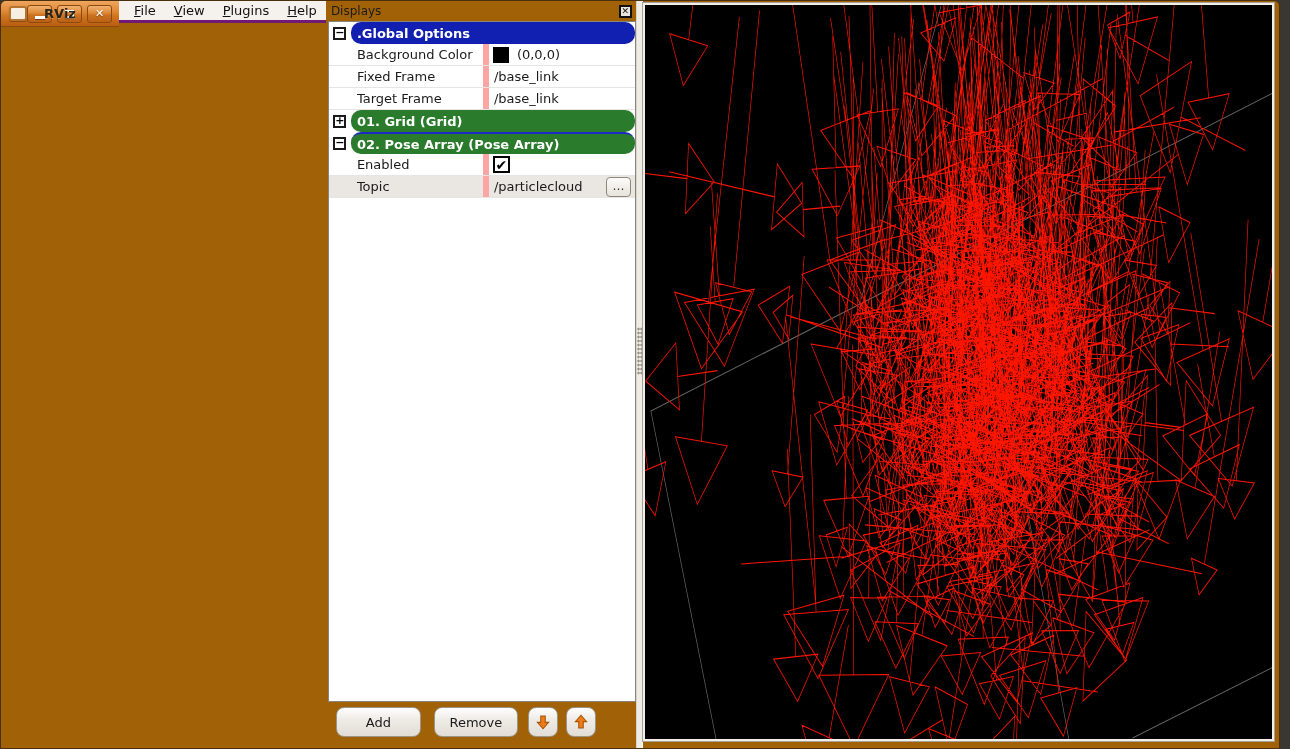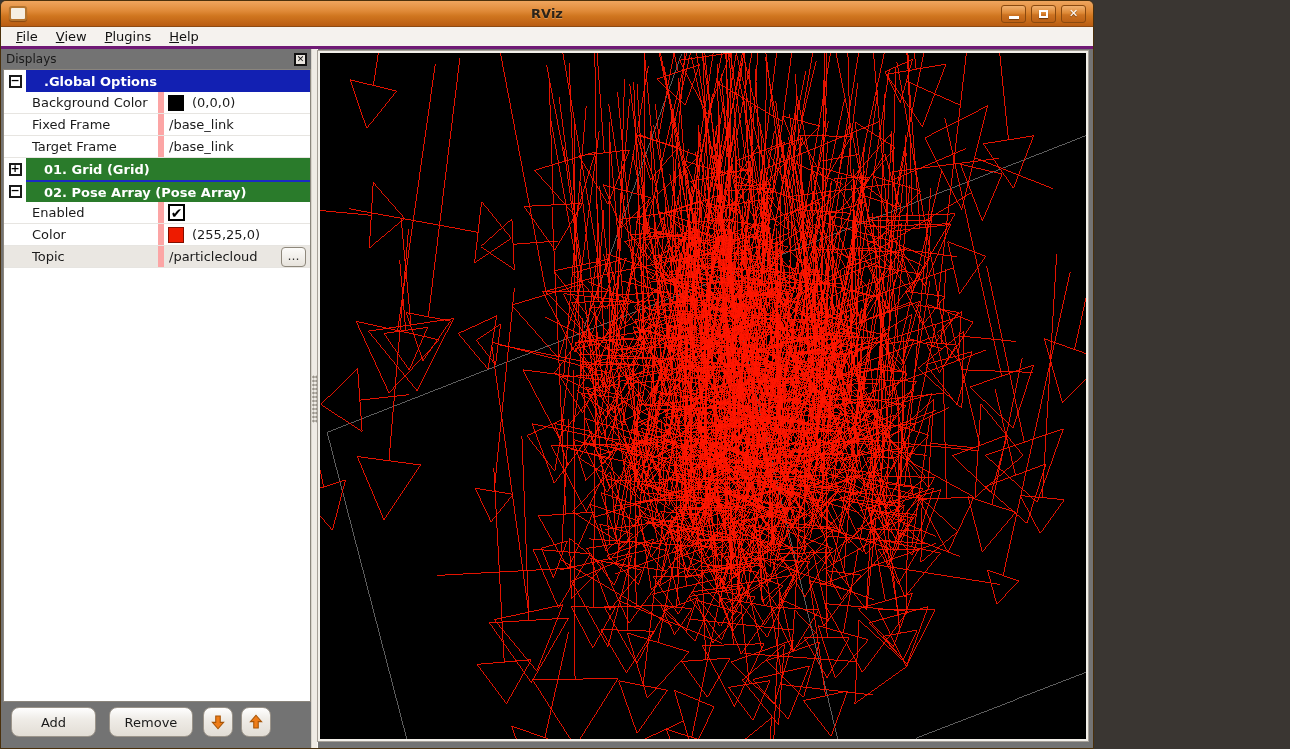--- a/index.html
+++ b/index.html
@@ -1,20 +1,20 @@
 <!DOCTYPE html>
 <html><head>
 <meta charset="utf-8">
 <style>
   * { box-sizing: border-box; margin: 0; padding: 0; }
   html,body { width:1290px; height:749px; background:#3a3632; font-family:"DejaVu Sans","Liberation Sans",sans-serif; }
   .window{
-    width:1094px; height:749px; display:flex; flex-direction:column;
+    width:1280px; height:749px; display:flex; flex-direction:row;
     border:1px solid #4a300c; border-radius:6px 6px 0 0; overflow:hidden;
-    background:#737373; color:#1a1a1a;
+    background:#a16207; color:#1a1a1a;
   }
   
   .titlebar{
     height:26px; flex:none; position:relative; display:flex; align-items:center;
     background:linear-gradient(#efa55e 0%, #e08a38 40%, #d0761f 60%, #b95d12 100%);
     border-bottom:1px solid #8e4a12;
   }
   .win-icon{ width:18px; height:15px; margin-left:8px; background:#f6efe2;
     border:2px solid #b5752f; border-radius:3px; box-shadow:0 1px 1px rgba(0,0,0,.3); }
   .win-title{ position:absolute; left:0; right:0; text-align:center; font-weight:bold;
@@ -39,22 +39,22 @@
     padding:0 4px 0 5px; font-size:12px;gap:20px; }
   .panel-close{ margin-left:auto; width:13px; height:13px; border:2px solid #111;
     background:#e9e5df; display:flex; align-items:center; justify-content:center;
     font-size:9px; font-weight:bold; color:#111; line-height:1; }
   .tree{ flex:1; margin-left:2px; background:#fff; border:1px solid #8a857c; overflow:hidden; }
   .row{ display:flex; height:22px; align-items:stretch; }
   .gutter{ width:22px; flex:none; display:flex; align-items:center; justify-content:center; background:#fff; }
   .expander{ width:13px; height:13px; border:2px solid #1a1a1a; background:#fff;
     display:flex; align-items:center; justify-content:center;
     font-size:11px; font-weight:bold; line-height:0; color:#000; }
-  .group-bar{ flex:1; display:flex; align-items:center; padding-left:18px;
-    color:#fff; font-weight:bold; font-size:13px; }
+  .group-bar{ flex:1; display:flex; align-items:center; padding-left:6px;
+    color:#fff; font-weight:bold; font-size:13px;border-radius:10px; }
   .bar-blue{ background:#1220b2; }
   .bar-green{ background:#2a7b2b; }
   .row-pose .bar-green{ border-top:2px solid #1a2ac4; }
   .prop{ border-bottom:1px solid #e7e5e1; font-size:13px; }
   .cell-label{ width:160px; flex:none; display:flex; align-items:center;
     padding-left:28px; border-right:6px solid #fca5a5; }
   .cell-value{ flex:1; display:flex; align-items:center; padding-left:4px; }
   .swatch{ width:16px; height:16px; flex:none; border:1px solid rgba(0,0,0,.45); }
   .value-text{ margin-left:8px; }
   .value-text.plain{ margin-left:1px; }
@@ -167,27 +167,20 @@
 
         <div class="row prop">
           <div class="cell-label">Enabled</div>
           <div class="cell-value">
             <span class="checkbox">
                 <span>✔</span>
               </span>
           </div>
         </div>
 
-        <div class="row prop">
-          <div class="cell-label">Color</div>
-          <div class="cell-value">
-            <span class="swatch" style="background-color: rgb(238, 27, 0);"></span>
-            <span class="value-text">(255,25,0)</span>
-          </div>
-        </div>
 
         <div class="row prop row-topic">
           <div class="cell-label">Topic</div>
           <div class="cell-value">
             <span class="value-text plain">/particlecloud</span>
             <span class="dots-btn">…</span>
           </div>
         </div>
 
       </div>

